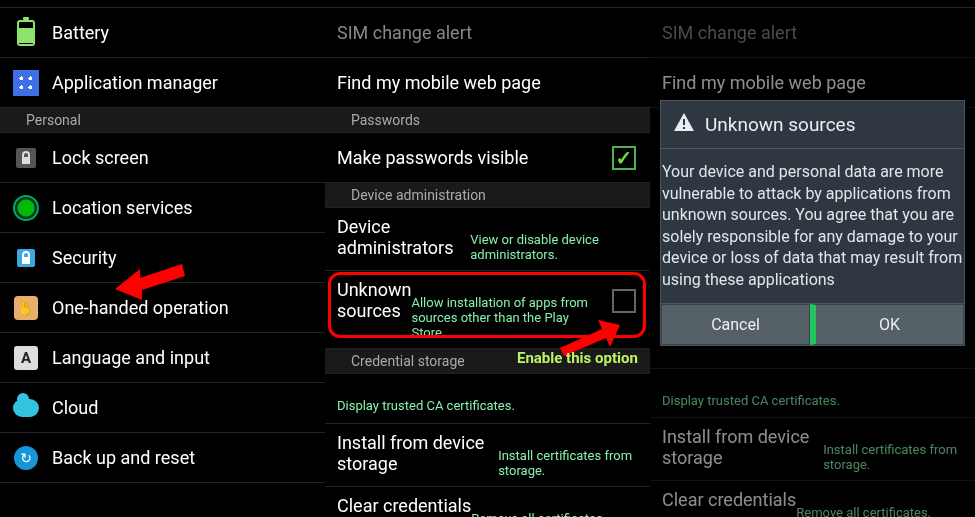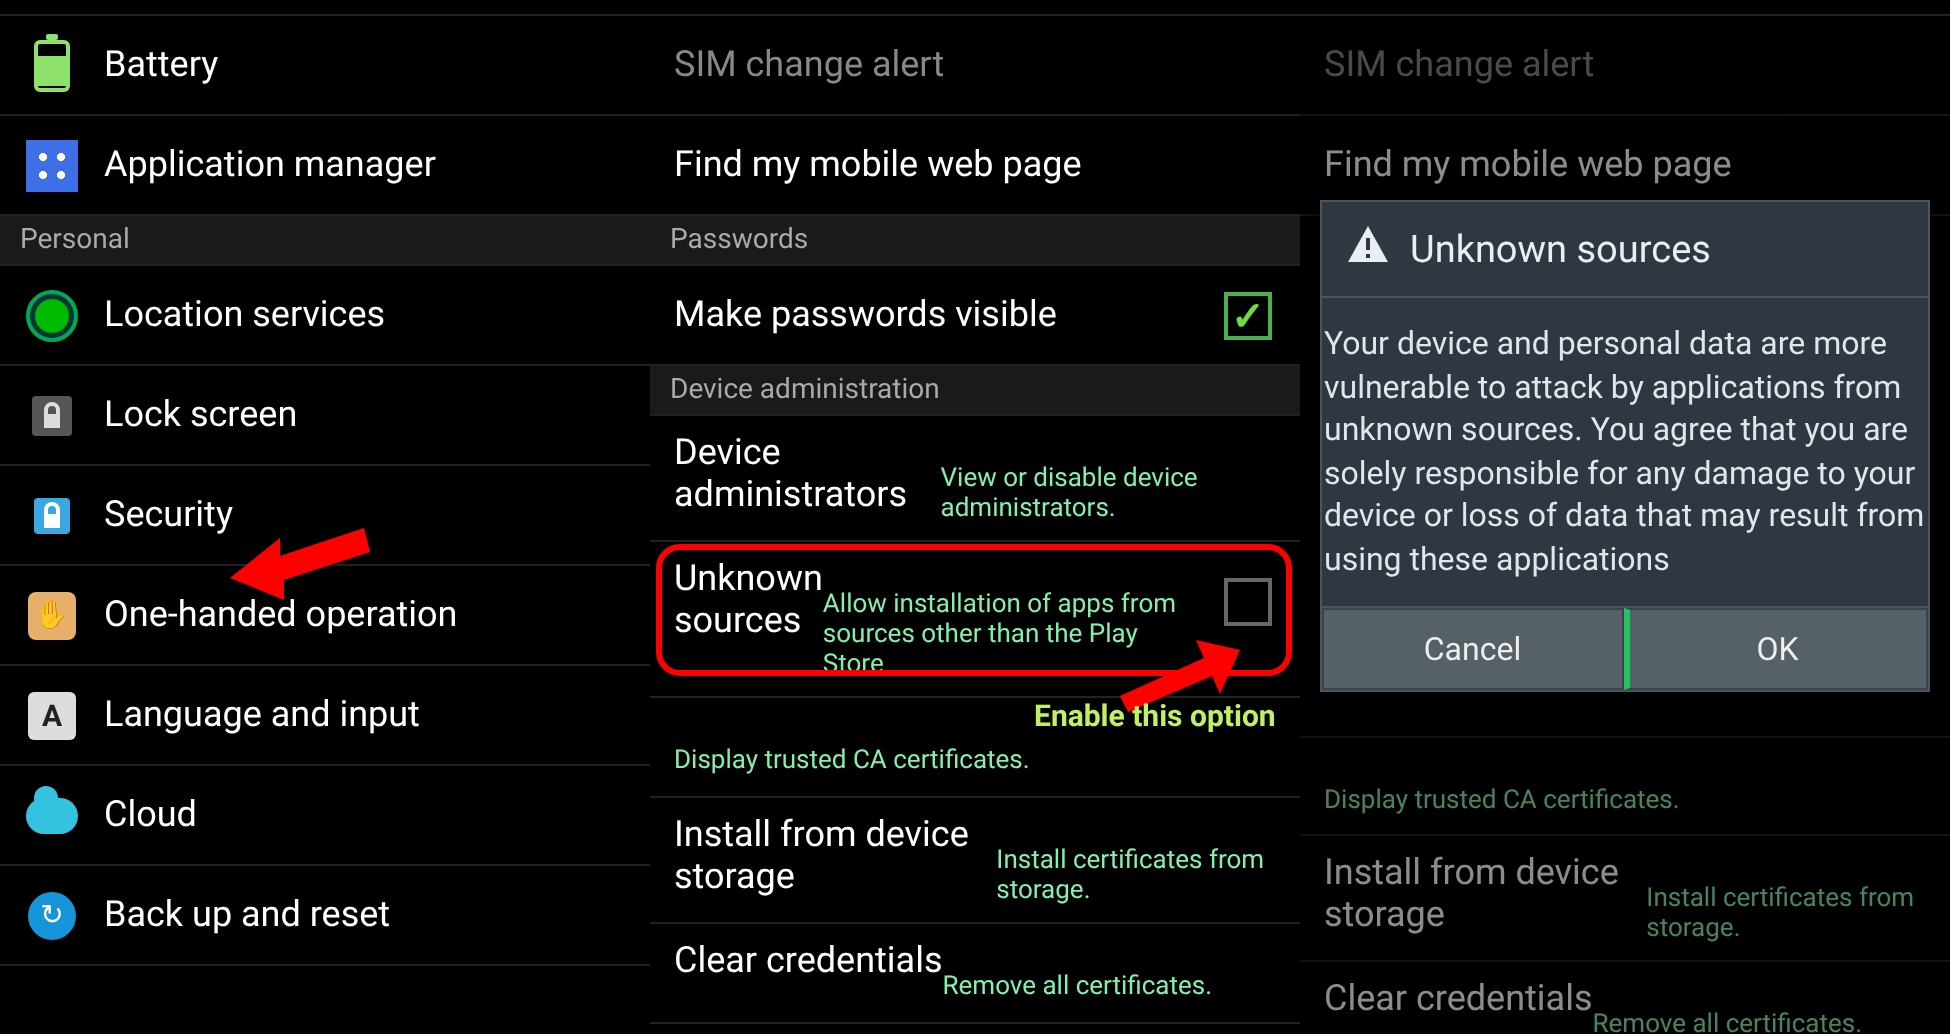--- a/index.html
+++ b/index.html
@@ -7,21 +7,21 @@
   .screens { display: flex; width: 975px; height: 517px; }
   .screen { width: 325px; height: 517px; background: #000; position: relative; overflow: hidden; }
   .row {
     display: flex; align-items: center; padding: 10px 12px;
     border-bottom: 1px solid #222; color: #fff; font-size: 18px;
     min-height: 50px;
   }
   .row.tall { align-items: flex-start; padding: 8px 12px; }
   .row .icon { width: 28px; height: 28px; margin-right: 12px; display: flex; align-items: center; justify-content: center; flex-shrink: 0; }
   .section-header {
-    background: #1a1a1a; color: #aaa; font-size: 14px; padding: 4px 10px;
+    background: #1a1a1a; color: #aaa; font-size: 14px; padding: 4px 26px;
     border-bottom: 1px solid #222;
   }
   .sub { color: #86efac; font-size: 13px; margin-top: 16px; }
   .checkbox {
     width: 24px; height: 24px; border: 2px solid #666; position: absolute;
     right: 14px; display: flex; align-items: center; justify-content: center;
   }
   .checkbox.checked { border-color: #4CAF50; }
   .checkbox.checked::after { content: "✓"; color: #6fdc3c; font-size: 20px; font-weight: bold; line-height: 1; }
   .rel { position: relative; }
@@ -47,21 +47,21 @@
   }
   .dialog-title .warn-icon { margin-right: 10px; }
   .dialog-body {
     padding: 12px 1px; color: #dfe6ec; font-size: 16px; line-height: 1.35;
   }
   .dialog-buttons { display: flex; border-top: 1px solid #4a5561; }
   .dlg-btn {
     flex: 1; text-align: center; padding: 10px 0; background: #566067;
     color: #eee; font-size: 16px; border: 1px solid #3a434b; cursor: pointer;
   }
-  .dlg-btn + .dlg-btn { border-left: 3px solid #22c55e; }
+  .dlg-btn + .dlg-btn { border-left: 6px solid #22c55e; }
   
   .ico-battery { width:18px;height:26px;border:2px solid #8ee26b;border-radius:3px;position:relative;background:linear-gradient(#8ee26b,#8ee26b) bottom/100% 70% no-repeat; }
   .ico-battery::before { content:"";position:absolute;top:-5px;left:4px;width:6px;height:3px;background:#8ee26b;border-radius:1px; }
   .ico-appmgr { width:26px;height:26px;background:#3f6fe6;position:relative; }
   .ico-appmgr::after{content:"";position:absolute;inset:4px;background:
     radial-gradient(#fff 2px,transparent 2px) 0 0/9px 9px;}
   .ico-location{width:26px;height:26px;border-radius:50%;background:radial-gradient(circle at 50% 50%, #0b0 0 8px, #033 9px 13px);border:2px solid #0a5;}
   .ico-onehand{width:24px;height:24px;background:#e7b06a;border-radius:4px;font-size:14px;color:#333;display:flex;align-items:center;justify-content:center;}
   .ico-lang{width:24px;height:24px;background:#ddd;border-radius:3px;color:#222;font-weight:bold;display:flex;align-items:center;justify-content:center;font-size:15px;}
   .ico-cloud{width:26px;height:18px;background:#33c2e0;border-radius:10px;position:relative;}
@@ -83,34 +83,34 @@
     </div>
     <div class="row">
       <span class="icon">
           <span class="ico-appmgr"></span>
         </span>
       <span>Application manager</span>
     </div>
     <div class="section-header">Personal</div>
     <div class="row">
       <span class="icon">
-          <span class="ico-location"></span>
-        </span>
-      <span>Location services</span>
-    </div>
-    <div class="row">
-      <span class="icon">
         <svg width="26" height="26">
             <rect x="3" y="3" width="20" height="20" rx="2" fill="#555"></rect>
             <rect x="9" y="12" width="8" height="7" fill="#ddd"></rect>
             <path d="M10 12v-2a3 3 0 0 1 6 0v2" stroke="#ddd" stroke-width="2" fill="none"></path>
           </svg>
       </span>
       <span>Lock screen</span>
     </div>
+    <div class="row">
+      <span class="icon">
+          <span class="ico-location"></span>
+        </span>
+      <span>Location services</span>
+    </div>
     <div class="row rel">
       <span class="icon">
         <svg width="26" height="26">
             <rect x="4" y="4" width="18" height="18" rx="2" fill="#3aa7e0"></rect>
             <rect x="9" y="12" width="8" height="7" fill="#fff"></rect>
             <path d="M10 12v-2a3 3 0 0 1 6 0v2" stroke="#fff" stroke-width="2" fill="none"></path>
           </svg>
       </span>
       <span>Security</span>
     </div>
@@ -164,20 +164,21 @@
     <div class="row tall rel" style="padding-right:48px;">
       <span>Unknown sources</span>
       <span class="sub">Allow installation of apps from sources other than the Play Store</span>
       <span class="checkbox" style="top:18px;"></span>
     </div>
     <div class="highlight-box" style="left:3px;top:272px;width:318px;height:66px;"></div>
     <svg class="arrow-red" style="left:225px;top:320px;width:78px;height:40px;">
       <polygon class="arrow-shape" points="70,5 48,0 52,9 10,28 14,36 56,18 60,27"></polygon>
     </svg>
     <div class="callout" style="left:192px;top:349px;">Enable this option</div>
+    <div class="section-header">Credential storage</div>
     <div class="row tall">
       <span class="sub">Display trusted CA certificates.</span>
     </div>
     <div class="row tall">
       <span>Install from device storage</span>
       <span class="sub">Install certificates from storage.</span>
     </div>
     <div class="row tall">
       <span>Clear credentials</span>
       <span class="sub">Remove all certificates.</span>

